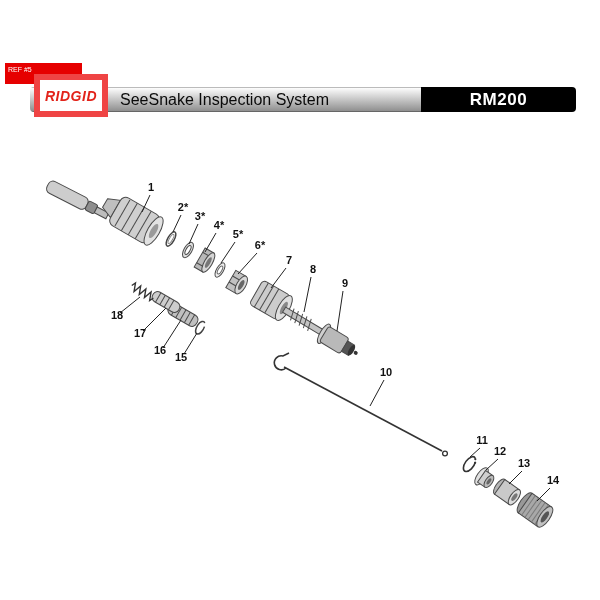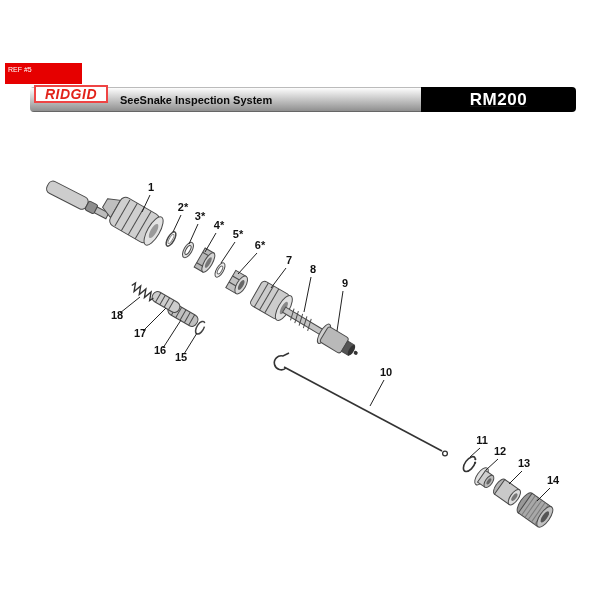--- a/index.html
+++ b/index.html
@@ -16,29 +16,29 @@
   
   #header-bar{
     position:absolute;left:30px;top:87px;width:546px;height:25px;
     display:flex;border-radius:4px;overflow:hidden;
   }
   #header-gray{
     flex:1;background:linear-gradient(#fdfdfd,#8f8f8f);
     display:flex;align-items:center;padding-left:90px;
     border-top:1px solid #bbb;border-bottom:1px solid #666;box-sizing:border-box;
   }
-  #header-subtitle{font-size:11px;font-weight:bold;color:#0a0a0a;}
+  #header-subtitle{font-size:16px;font-weight:normal;color:#0a0a0a;}
   #header-black{
-    width:155px;background:#000;display:flex;align-items:center;justify-content:center;text-decoration:underline;
+    width:155px;background:#000;display:flex;align-items:center;justify-content:center;
   }
   #header-model{color:#fff;font-weight:bold;font-size:17px;letter-spacing:0.5px;}
   
   #brand-logo{
-    position:absolute;left:34px;top:85px;width:74px;height:18px;
-    background:#fff;border:2px solid #ef4444;box-sizing:border-box;
+    position:absolute;left:34px;top:74px;width:74px;height:43px;
+    background:#fff;border:6px solid #ef4444;box-sizing:border-box;
     display:flex;align-items:center;justify-content:center;z-index:2;
   }
   #brand-logo span{
     color:#e2231a;font-weight:bold;font-size:14px;letter-spacing:0.5px;
     font-style:italic;
   }
   
   #section-title{
     position:absolute;left:45px;top:140px;font-size:12px;font-weight:bold;color:#000;
   }

